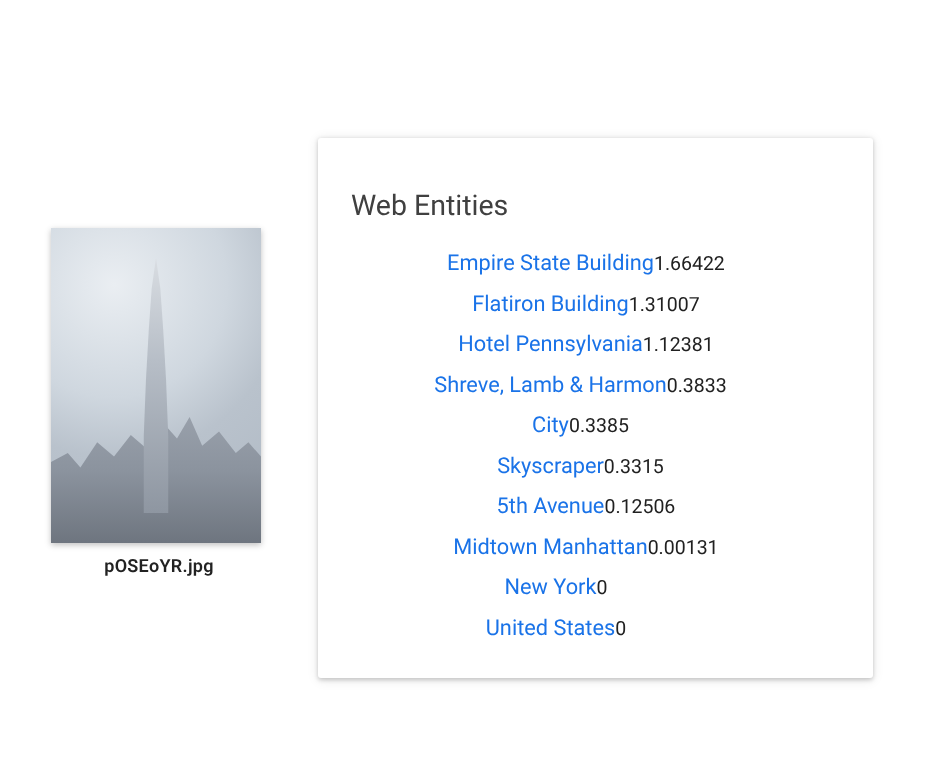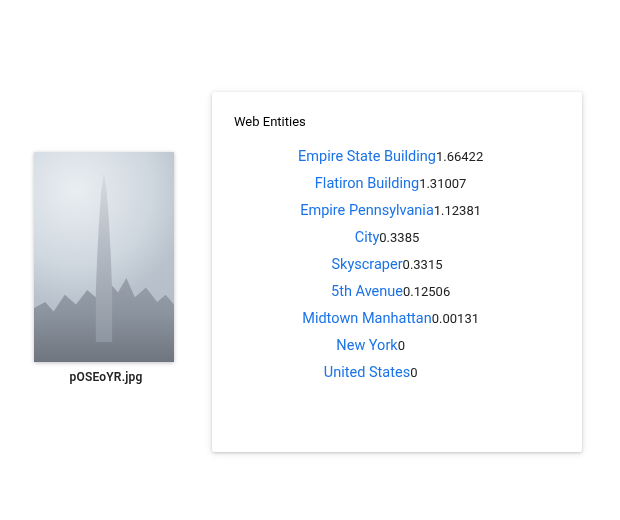--- a/index.html
+++ b/index.html
@@ -83,24 +83,24 @@
   }
   .card::-webkit-scrollbar-thumb {
     background: #c6c9cc;
     border-radius: 4px;
   }
   .card::-webkit-scrollbar-track {
     background: transparent;
   }
 
   .card-title {
-    font-size: 13px;
-    color: #000000;
+    font-size: 19px;
+    color: #404040;
     font-weight: 400;
-    margin: 8px 0 14px 0;
+    margin: 19px 0 14px 0;
   }
 
   .entity-row {
     display: flex;
     align-items: baseline;
     justify-content: center;
     padding: 2.5px 16px 2.5px 0;
   }
   .entity-name {
     color: #1a73e8;
@@ -134,22 +134,26 @@
     <div id="entities-list">
         <div class="entity-row">
           <a class="entity-name">Empire State Building</a>
           <span class="entity-score">1.66422</span>
         </div>
         <div class="entity-row">
           <a class="entity-name">Flatiron Building</a>
           <span class="entity-score">1.31007</span>
         </div>
         <div class="entity-row">
-          <a class="entity-name">Empire Pennsylvania</a>
+          <a class="entity-name">Hotel Pennsylvania</a>
           <span class="entity-score">1.12381</span>
+        </div>
+        <div class="entity-row">
+          <a class="entity-name">Shreve, Lamb &amp; Harmon</a>
+          <span class="entity-score">0.3833</span>
         </div>
         <div class="entity-row">
           <a class="entity-name">City</a>
           <span class="entity-score">0.3385</span>
         </div>
         <div class="entity-row">
           <a class="entity-name">Skyscraper</a>
           <span class="entity-score">0.3315</span>
         </div>
         <div class="entity-row">

